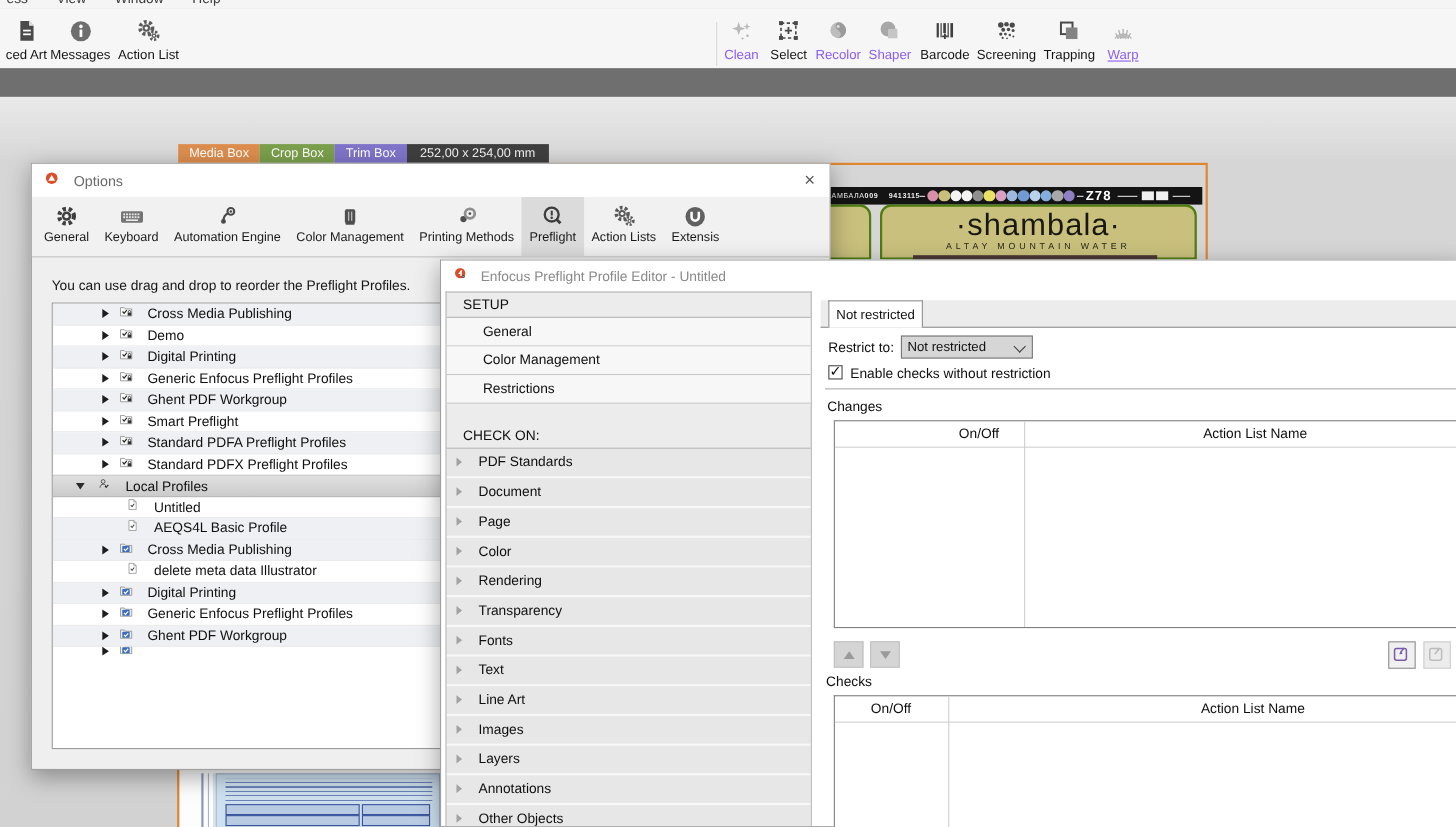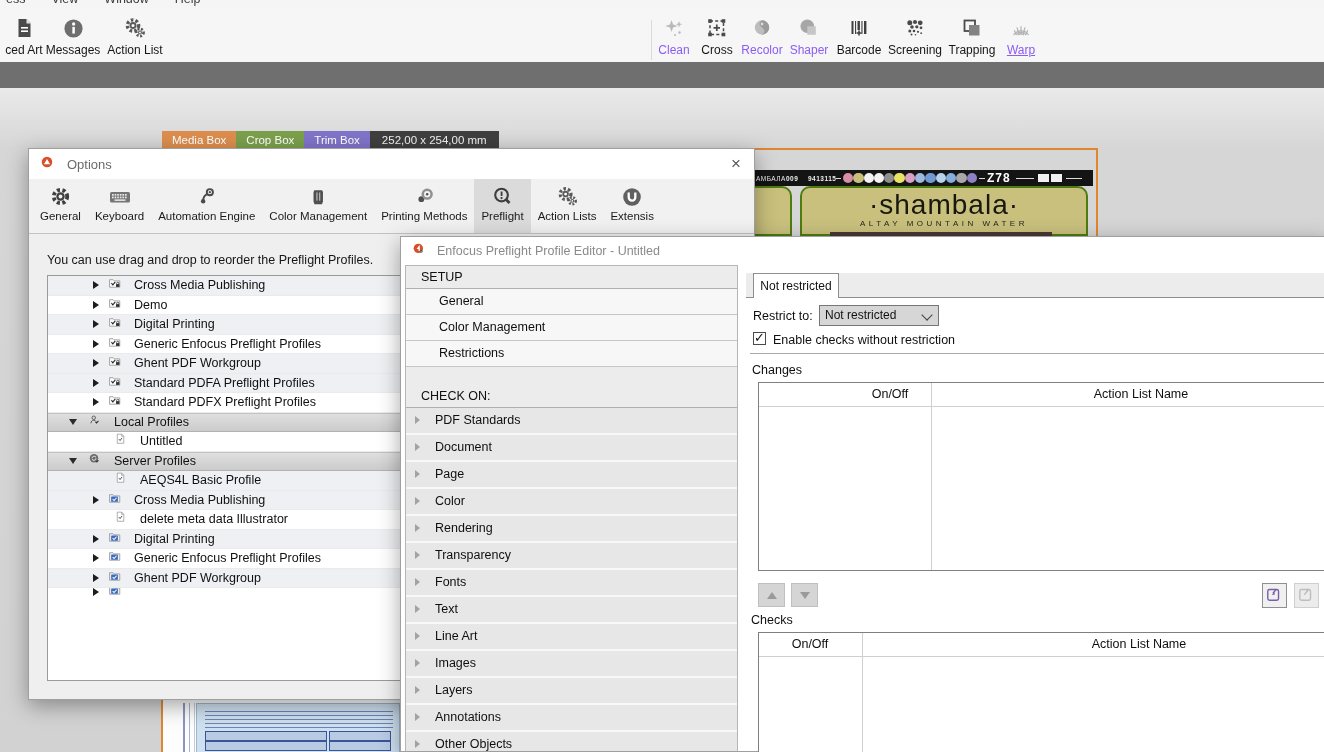--- a/index.html
+++ b/index.html
@@ -332,21 +332,21 @@
           </svg>
         </div>
       <div class="tlabel">Clean</div>
     </div>
     <div class="tool" style="left:697px;width:40px;">
       <div class="ticon">
           <svg width="24" height="24">
             <use href="#i-select"></use>
           </svg>
         </div>
-      <div class="tlabel">Cross</div>
+      <div class="tlabel">Select</div>
     </div>
     <div class="tool disabled" style="left:739px;width:46px;">
       <div class="ticon">
           <svg width="24" height="24">
             <use href="#i-recolor"></use>
           </svg>
         </div>
       <div class="tlabel">Recolor</div>
     </div>
     <div class="tool disabled" style="left:787px;width:44px;">
@@ -555,20 +555,27 @@
           </svg>
           <span class="tlab">Generic Enfocus Preflight Profiles</span>
         </div>
       <div class="trow alt">
           <span class="caret-r"></span>
           <svg class="tico i-ico">
             <use href="#i-folderlock" transform="scale(0.74)"></use>
           </svg>
           <span class="tlab">Ghent PDF Workgroup</span>
         </div>
+      <div class="trow">
+          <span class="caret-r"></span>
+          <svg class="tico i-ico">
+            <use href="#i-folderlock" transform="scale(0.74)"></use>
+          </svg>
+          <span class="tlab">Smart Preflight</span>
+        </div>
       <div class="trow alt">
           <span class="caret-r"></span>
           <svg class="tico i-ico">
             <use href="#i-folderlock" transform="scale(0.74)"></use>
           </svg>
           <span class="tlab">Standard PDFA Preflight Profiles</span>
         </div>
       <div class="trow">
           <span class="caret-r"></span>
           <svg class="tico i-ico">
@@ -582,27 +589,20 @@
             <use href="#i-user" transform="scale(0.72)"></use>
           </svg>
         <span class="tlab">Local Profiles</span>
       </div>
       <div class="trow">
           <svg class="tico d-ico">
             <use href="#i-doccheck" transform="scale(0.7)"></use>
           </svg>
           <span class="tlab">Untitled</span>
         </div>
-      <div class="trow group">
-        <span class="caret-d"></span>
-        <svg class="tico g-ico">
-            <use href="#i-sync" transform="scale(0.72)"></use>
-          </svg>
-        <span class="tlab">Server Profiles</span>
-      </div>
       <div class="trow alt">
           <svg class="tico d-ico">
             <use href="#i-doccheck" transform="scale(0.7)"></use>
           </svg>
           <span class="tlab">AEQS4L Basic Profile</span>
         </div>
       <div class="trow alt">
           <span class="caret-r"></span>
           <svg class="tico i-ico">
             <use href="#i-folderblue" transform="scale(0.74)"></use>

